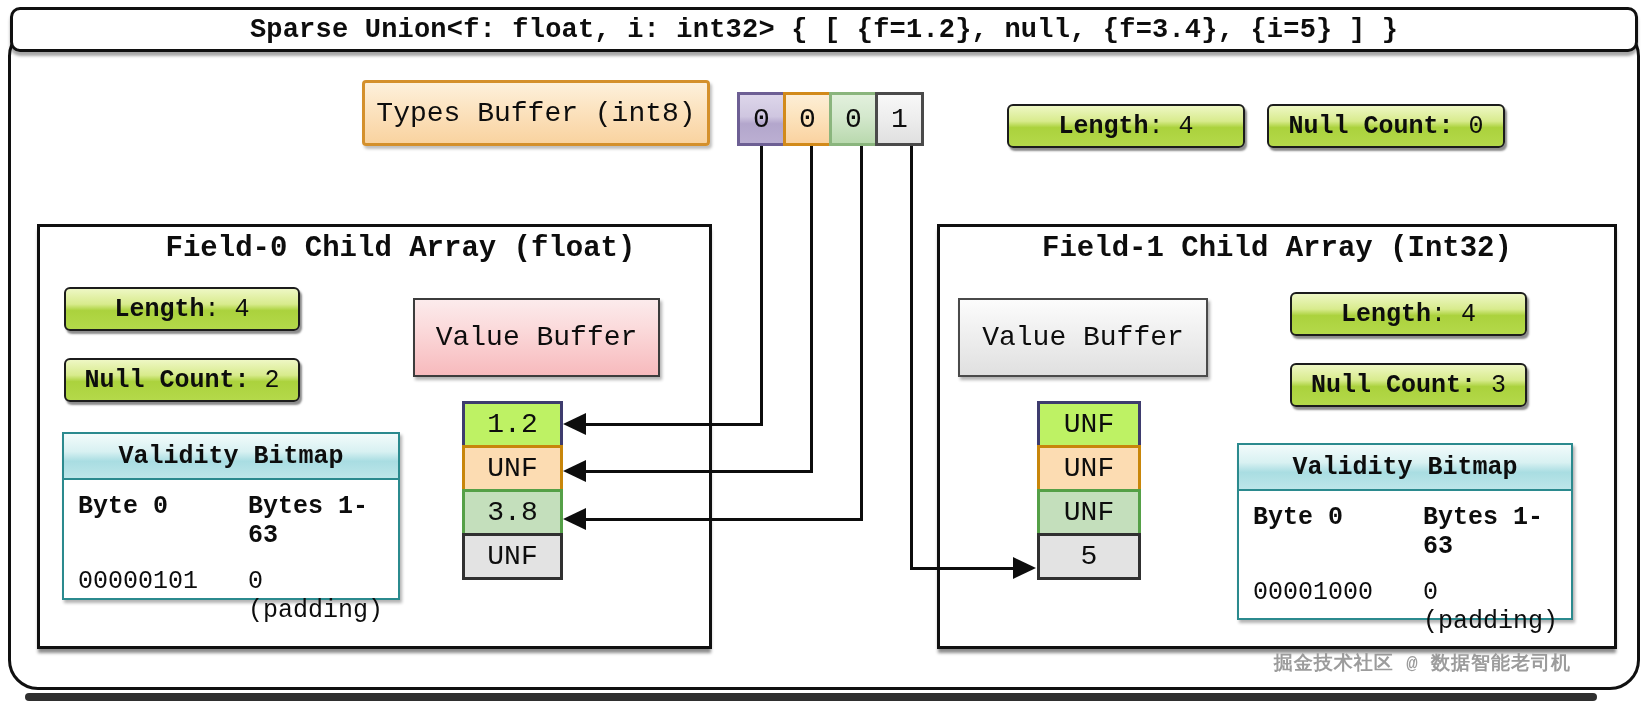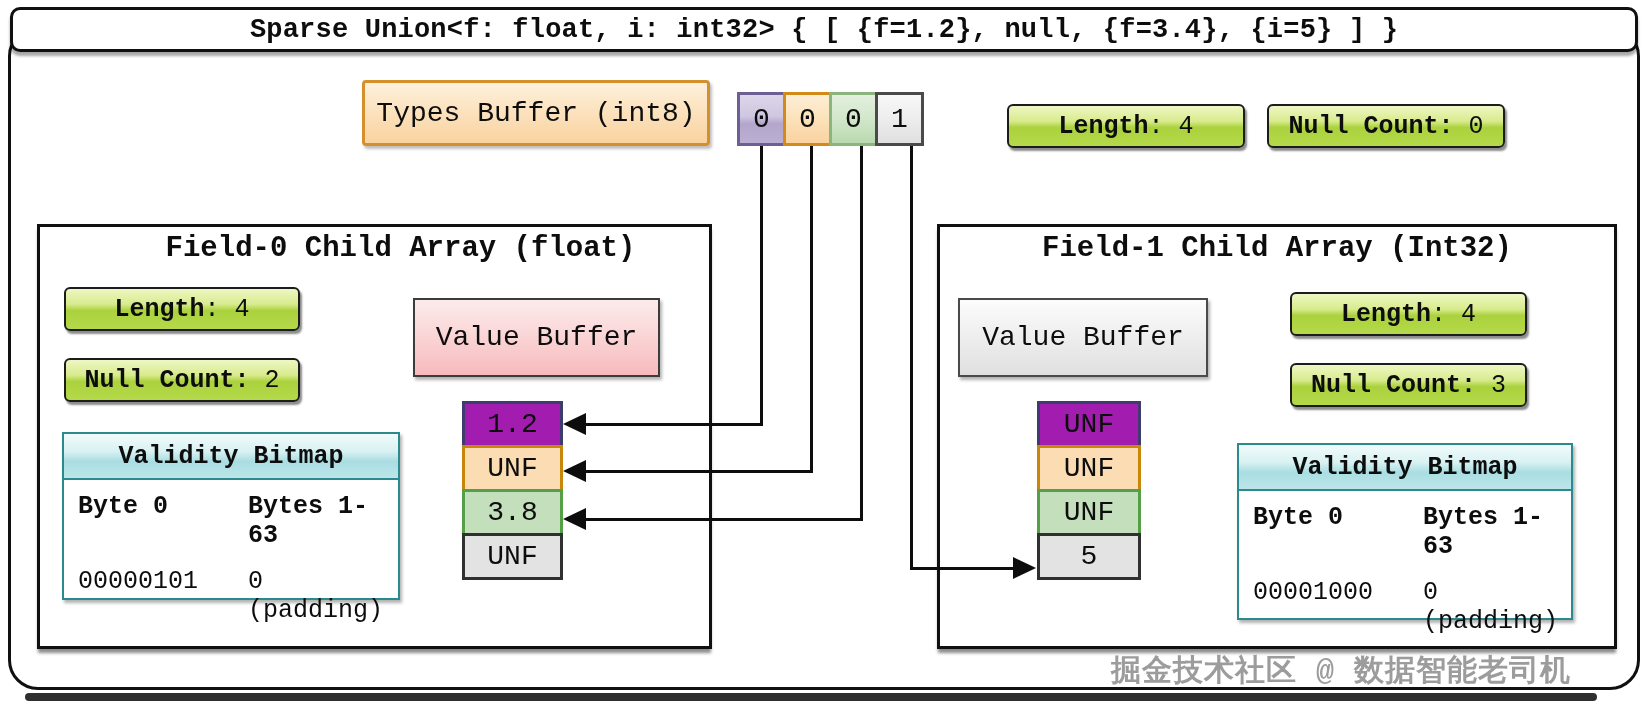--- a/index.html
+++ b/index.html
@@ -60,21 +60,21 @@
   .vbuf-pink{background:linear-gradient(to bottom,#fcebec 0%,#fbd9da 40%,#f7babd 100%);border:2px solid #3c3c3c;}
   .vbuf-gray{background:linear-gradient(to bottom,#fcfcfc 0%,#efefef 45%,#e0e0e0 100%);border:2px solid #4a4a4a;}
 
   
   .stack{display:flex;flex-direction:column;}
   .scell{
     box-sizing:border-box;height:47px;margin-top:-3px;
     display:flex;align-items:center;justify-content:center;font-size:28px;
   }
   .scell:first-child{margin-top:0;}
-  .sc-purple{background:#a21caf;border:3px solid #3e3c6e;}
+  .sc-purple{background:#bef264;border:3px solid #3e3c6e;}
   .sc-orange{background:#fcdcb2;border:3px solid #c8860a;}
   .sc-green{background:#c4dfbc;border:3px solid #55a047;}
   .sc-gray{background:#e3e3e3;border:3px solid #303030;}
 
   
   .validity{border:2px solid #2b8a8e;background:#ffffff;box-shadow:2px 3px 3px rgba(0,0,0,0.3);}
   .validity-header{
     box-sizing:border-box;height:46px;border-bottom:2px solid #2b8a8e;
     background:linear-gradient(to bottom,#f2fbfb 0%,#d8f1f2 40%,#a9dde2 62%,#bde6e9 100%);
     display:flex;align-items:center;justify-content:center;font-weight:bold;font-size:25px;
@@ -82,21 +82,21 @@
   .validity-body{display:grid;grid-template-columns:170px auto;padding:12px 10px 10px 14px;row-gap:17px;}
   .vcol-h{font-weight:bold;font-size:25px;}
   .vcol-v{font-size:25px;}
 
   
   .vline,.hline{background:#0d0d0d;}
   .arrow-left{width:0;height:0;border-top:11px solid transparent;border-bottom:11px solid transparent;border-right:23px solid #0d0d0d;}
   .arrow-right{width:0;height:0;border-top:11px solid transparent;border-bottom:11px solid transparent;border-left:23px solid #0d0d0d;}
 
   .watermark{
-    top:650px;right:115px;font-size:30px;font-weight:bold;color:#9c9c9c;letter-spacing:1px;
+    top:650px;right:115px;font-size:19px;font-weight:bold;color:#9c9c9c;letter-spacing:1px;
   }
 </style>
 </head>
 <body>
 
 <div class="stage">
 
   <div class="abs outer-box"></div>
   <div class="abs bottom-strip"></div>
 

